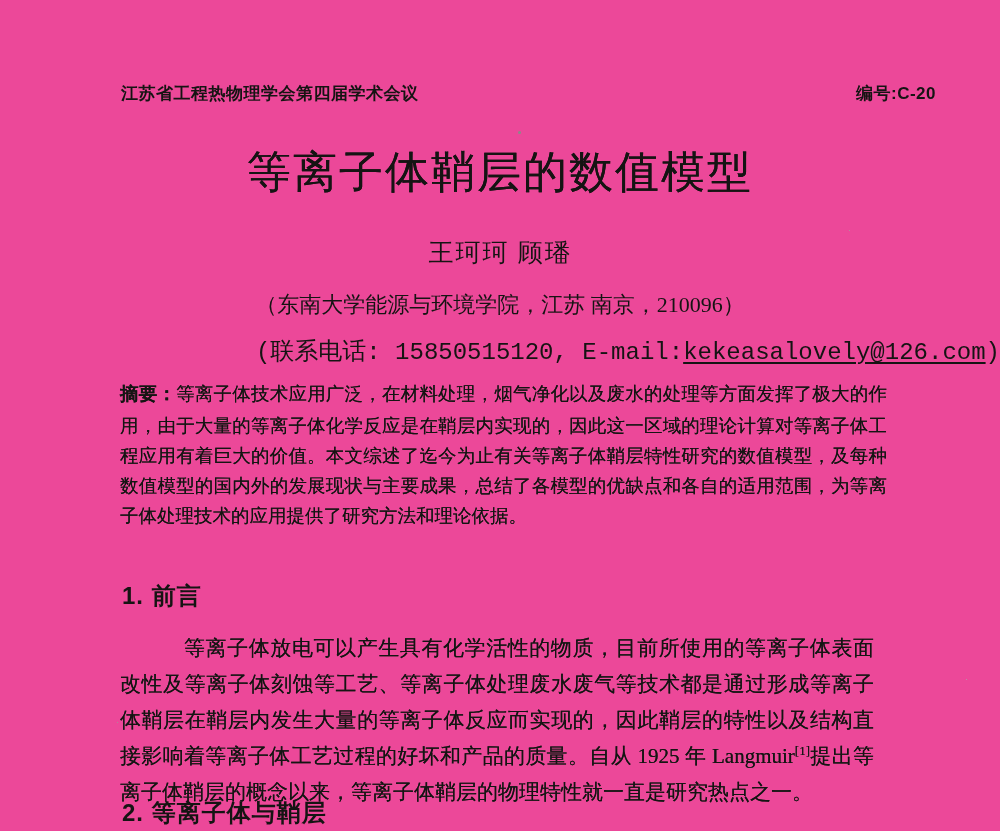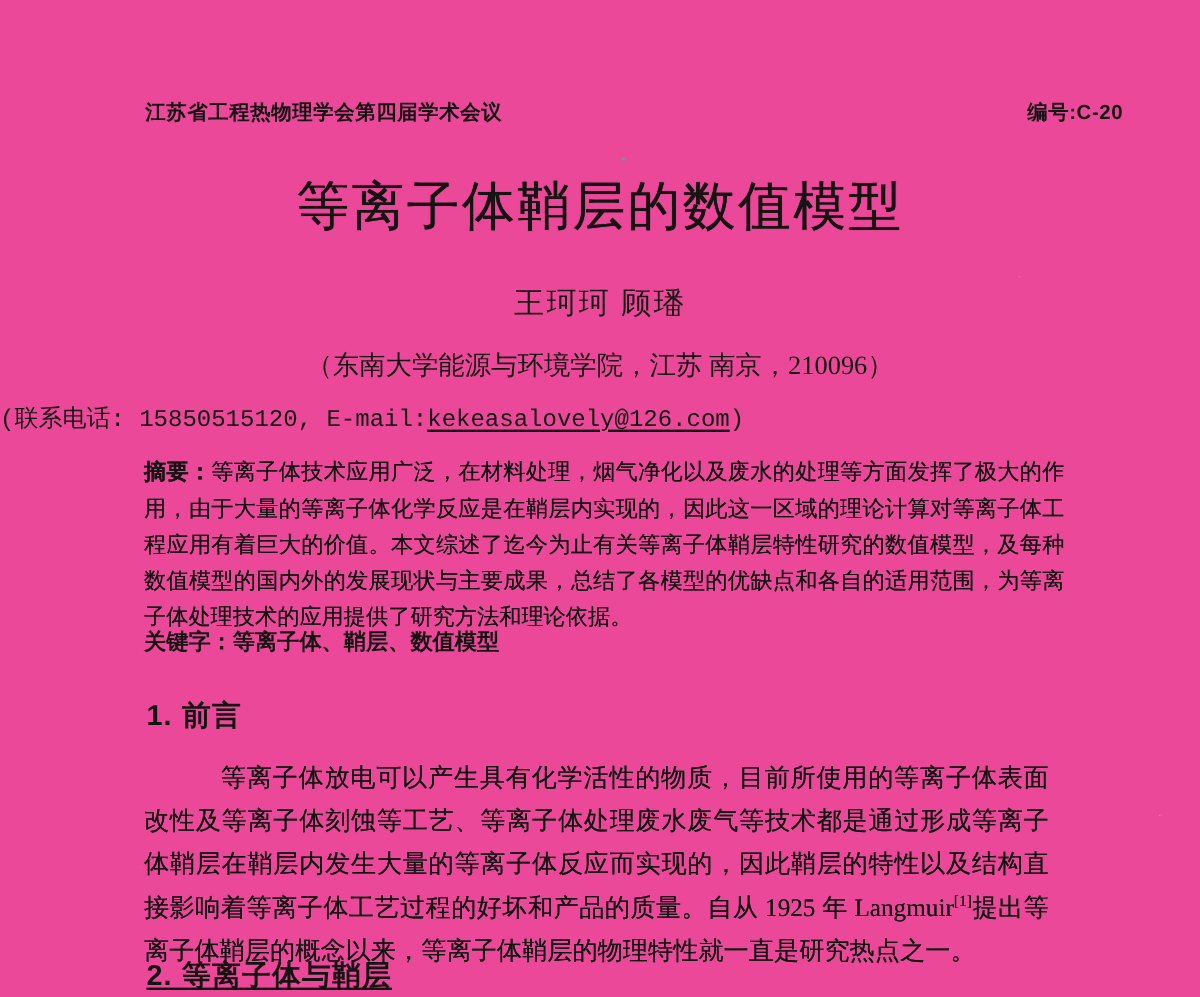--- a/index.html
+++ b/index.html
@@ -62,23 +62,23 @@
   }
   .affiliation {
     position: absolute;
     top: 290px; left: 0; right: 0;
     text-align: center;
     font-size: 22px;
   }
   .contact {
     position: absolute;
     top: 335px; left: 0; right: 0;
-    text-align: left;
+    text-align: right;
     font-family: "Liberation Mono", "DejaVu Sans Mono", monospace;
-    font-size: 20px;
+    font-size: 24px;
     letter-spacing: 0px;
   }
   .contact .email {
     text-decoration: underline;
     text-underline-offset: 3px;
     color: inherit;
   }
   .abstract {
     position: absolute;
     top: 379px; left: 120px;
@@ -101,21 +101,21 @@
   }
   .sec-heading {
     position: absolute;
     left: 122px;
     font-family: "Liberation Sans", "DejaVu Sans", sans-serif;
     font-weight: bold;
     font-size: 24px;
     letter-spacing: 1px;
   }
   .sec-1 { top: 580px; }
-  .sec-2 { top: 797px; text-decoration: underline; }
+  .sec-2 { top: 797px; }
   .body-par {
     position: absolute;
     top: 630px; left: 120px;
     width: 754px;
     margin: 0;
     font-size: 21px;
     line-height: 36px;
     text-align: justify;
     text-indent: 64px;
     text-shadow: 0 0 0.4px #222;
@@ -145,23 +145,20 @@
   <div class="affiliation">（东南大学能源与环境学院，江苏 南京，210096）</div>
 
   <div class="contact">
     <span>(联系电话: 15850515120,  E-mail:</span><span class="email">kekeasalovely@126.com</span><span>)</span>
   </div>
 
   <div class="abstract">
     <span class="lbl">摘要：</span><span>等离子体技术应用广泛，在材料处理，烟气净化以及废水的处理等方面发挥了极大的作用，由于大量的等离子体化学反应是在鞘层内实现的，因此这一区域的理论计算对等离子体工程应用有着巨大的价值。本文综述了迄今为止有关等离子体鞘层特性研究的数值模型，及每种数值模型的国内外的发展现状与主要成果，总结了各模型的优缺点和各自的适用范围，为等离子体处理技术的应用提供了研究方法和理论依据。</span>
   </div>
 
-  <div class="keywords">
-    <span class="lbl">关键字：</span><span class="kw-text">等离子体、鞘层、数值模型</span>
-  </div>
 
   <div class="sec-heading sec-1">1. 前言</div>
 
   <p class="body-par">
     <span>等离子体放电可以产生具有化学活性的物质，目前所使用的等离子体表面改性及等离子体刻蚀等工艺、等离子体处理废水废气等技术都是通过形成等离子体鞘层在鞘层内发生大量的等离子体反应而实现的，因此鞘层的特性以及结构直接影响着等离子体工艺过程的好坏和产品的质量。自从 1925 年 Langmuir</span><sup>[1]</sup><span>提出等离子体鞘层的概念以来，等离子体鞘层的物理特性就一直是研究热点之一。</span>
   </p>
 
   <div class="sec-heading sec-2">2. 等离子体与鞘层</div>
 
 </div>

